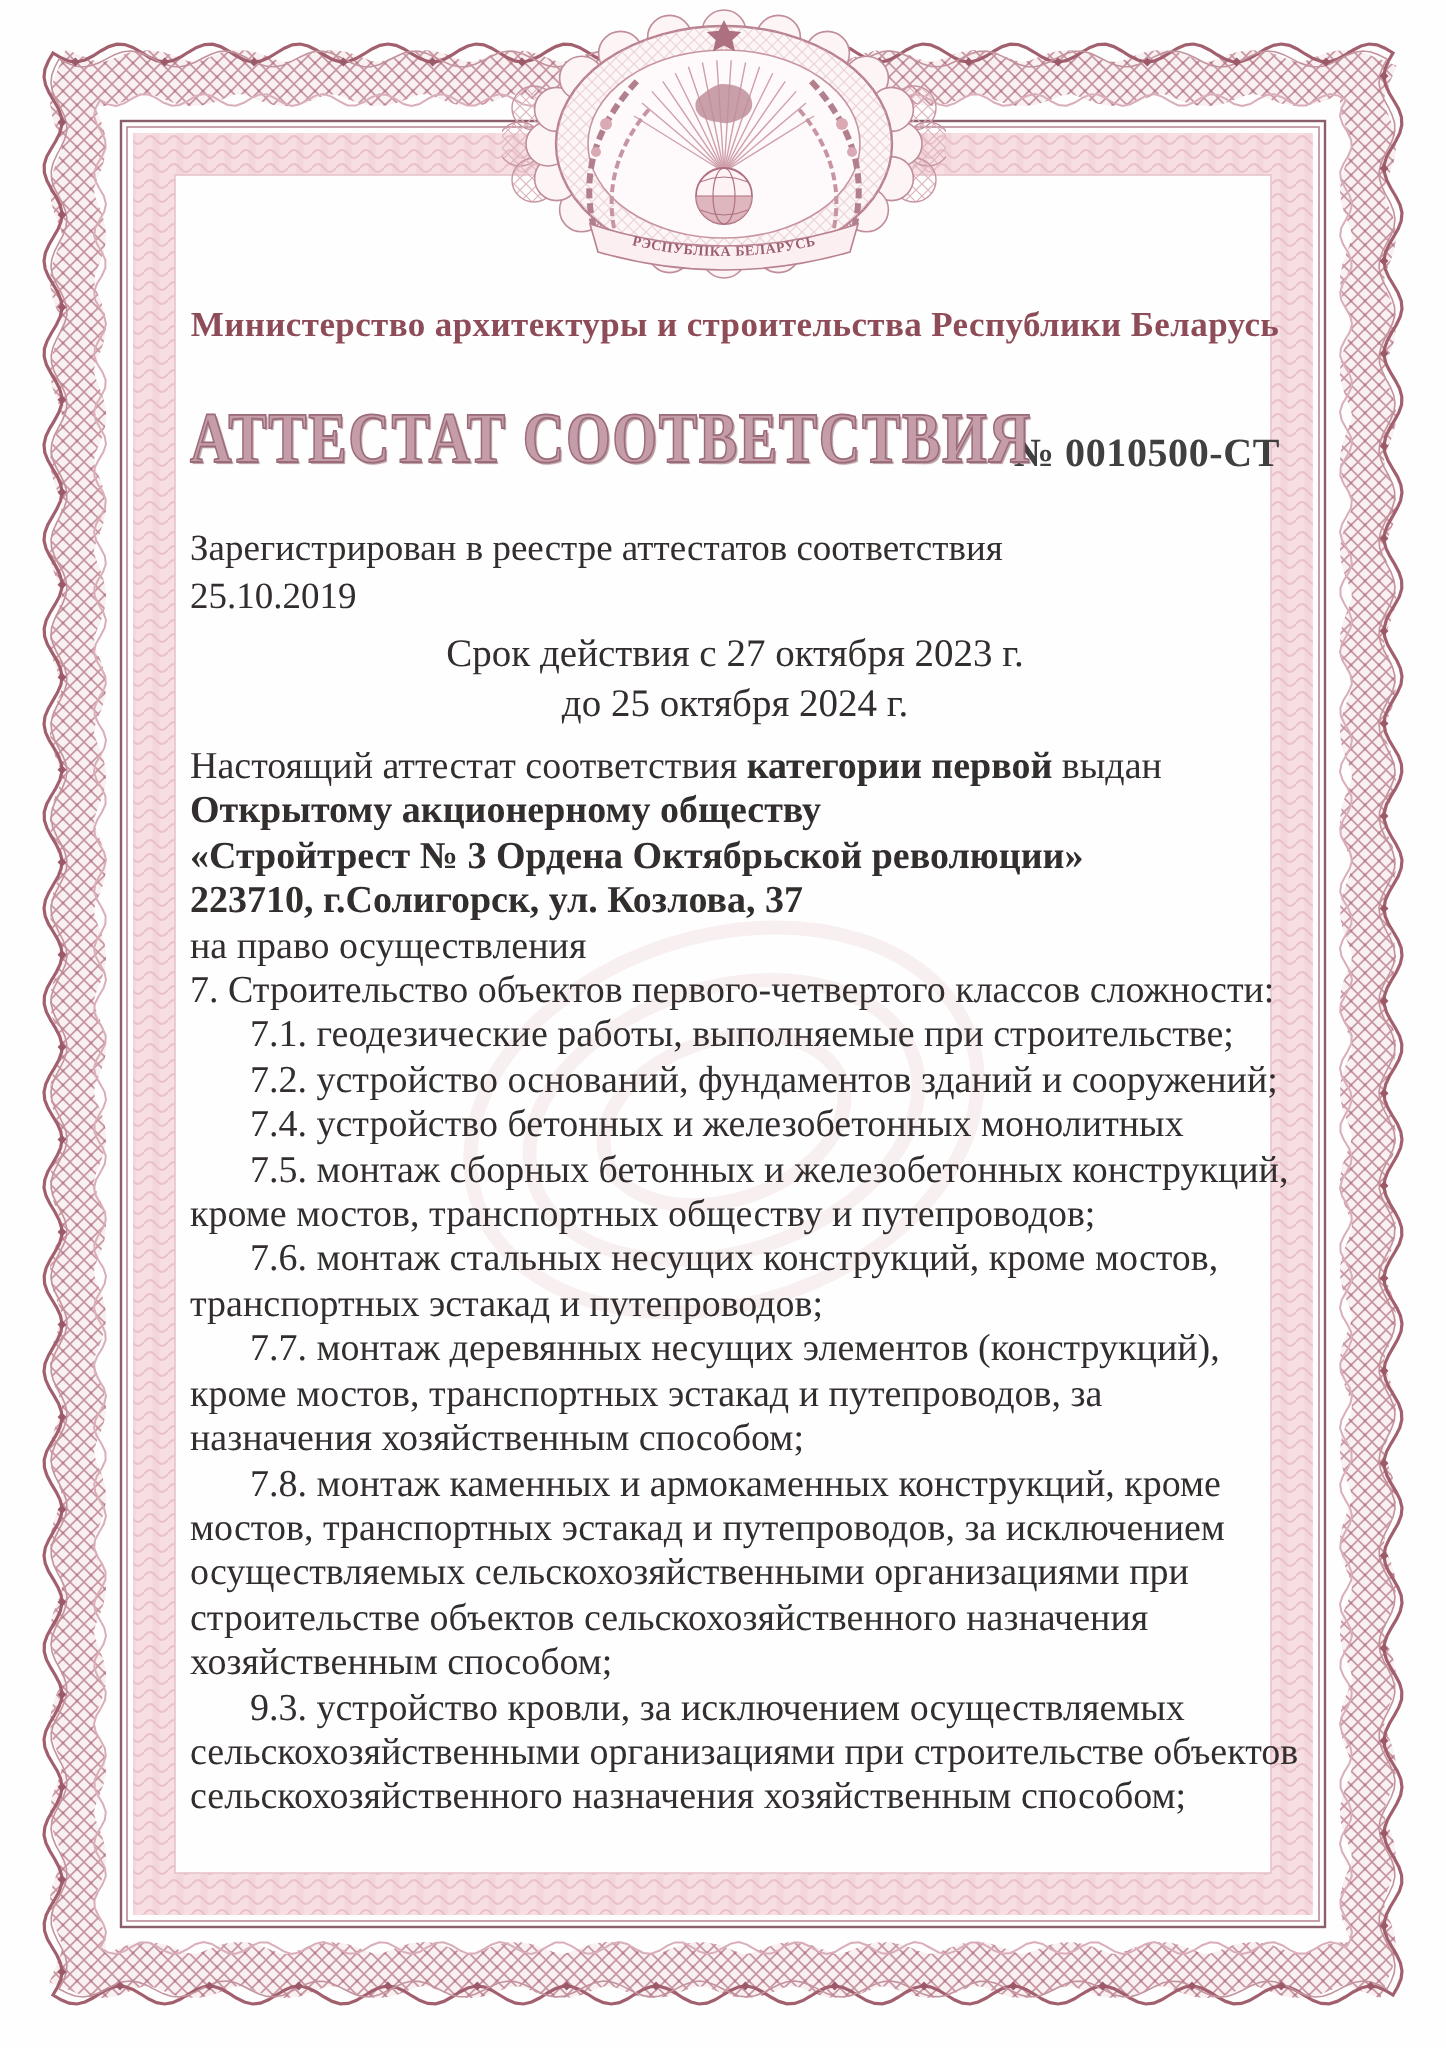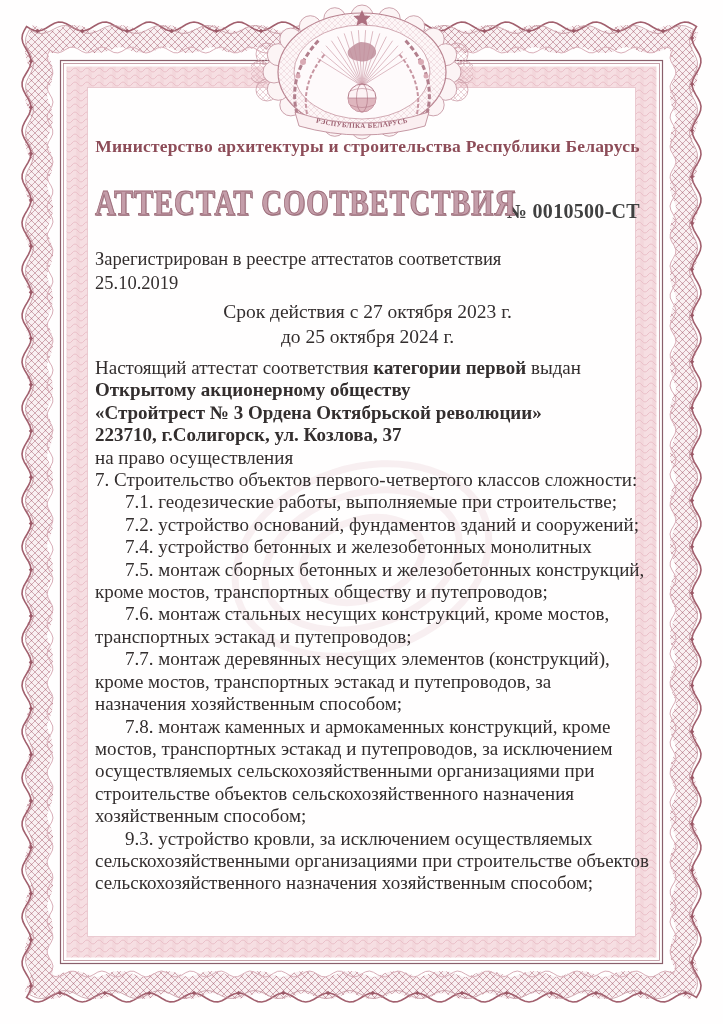--- a/index.html
+++ b/index.html
@@ -1,21 +1,21 @@
 <!DOCTYPE html>
 <html><head>
 <meta charset="utf-8">
 <style>
   html,body{margin:0;padding:0;background:#ffffff;}
   .page{
     position:relative;width:723px;height:1024px;background:#fffefe;overflow:hidden;
     font-family:"Liberation Serif",serif;color:#332e2e;
   }
   #border-svg{position:absolute;left:0;top:0;width:723px;height:1024px;}
-  .content{position:absolute;left:95px;top:0;width:545px;}
+  .content{position:absolute;left:95px;top:16px;width:545px;}
   .ministry{
     margin-top:136px;text-align:center;font-weight:bold;font-size:17.5px;line-height:20px;
     color:#8d4c58;letter-spacing:0.2px;
   }
   .title-row{margin-top:27px;display:flex;align-items:flex-end;}
   .cert-title{width:400px;overflow:visible;}
   .cert-title span{
     display:inline-block;white-space:nowrap;font-weight:bold;font-size:36px;line-height:40px;
     letter-spacing:1px;color:#c49da9;-webkit-text-stroke:0.9px #9b6b78;
     text-shadow:1.2px 1.2px 0.5px rgba(125,75,90,.55), -0.6px -0.6px 0 rgba(255,246,248,.8);

